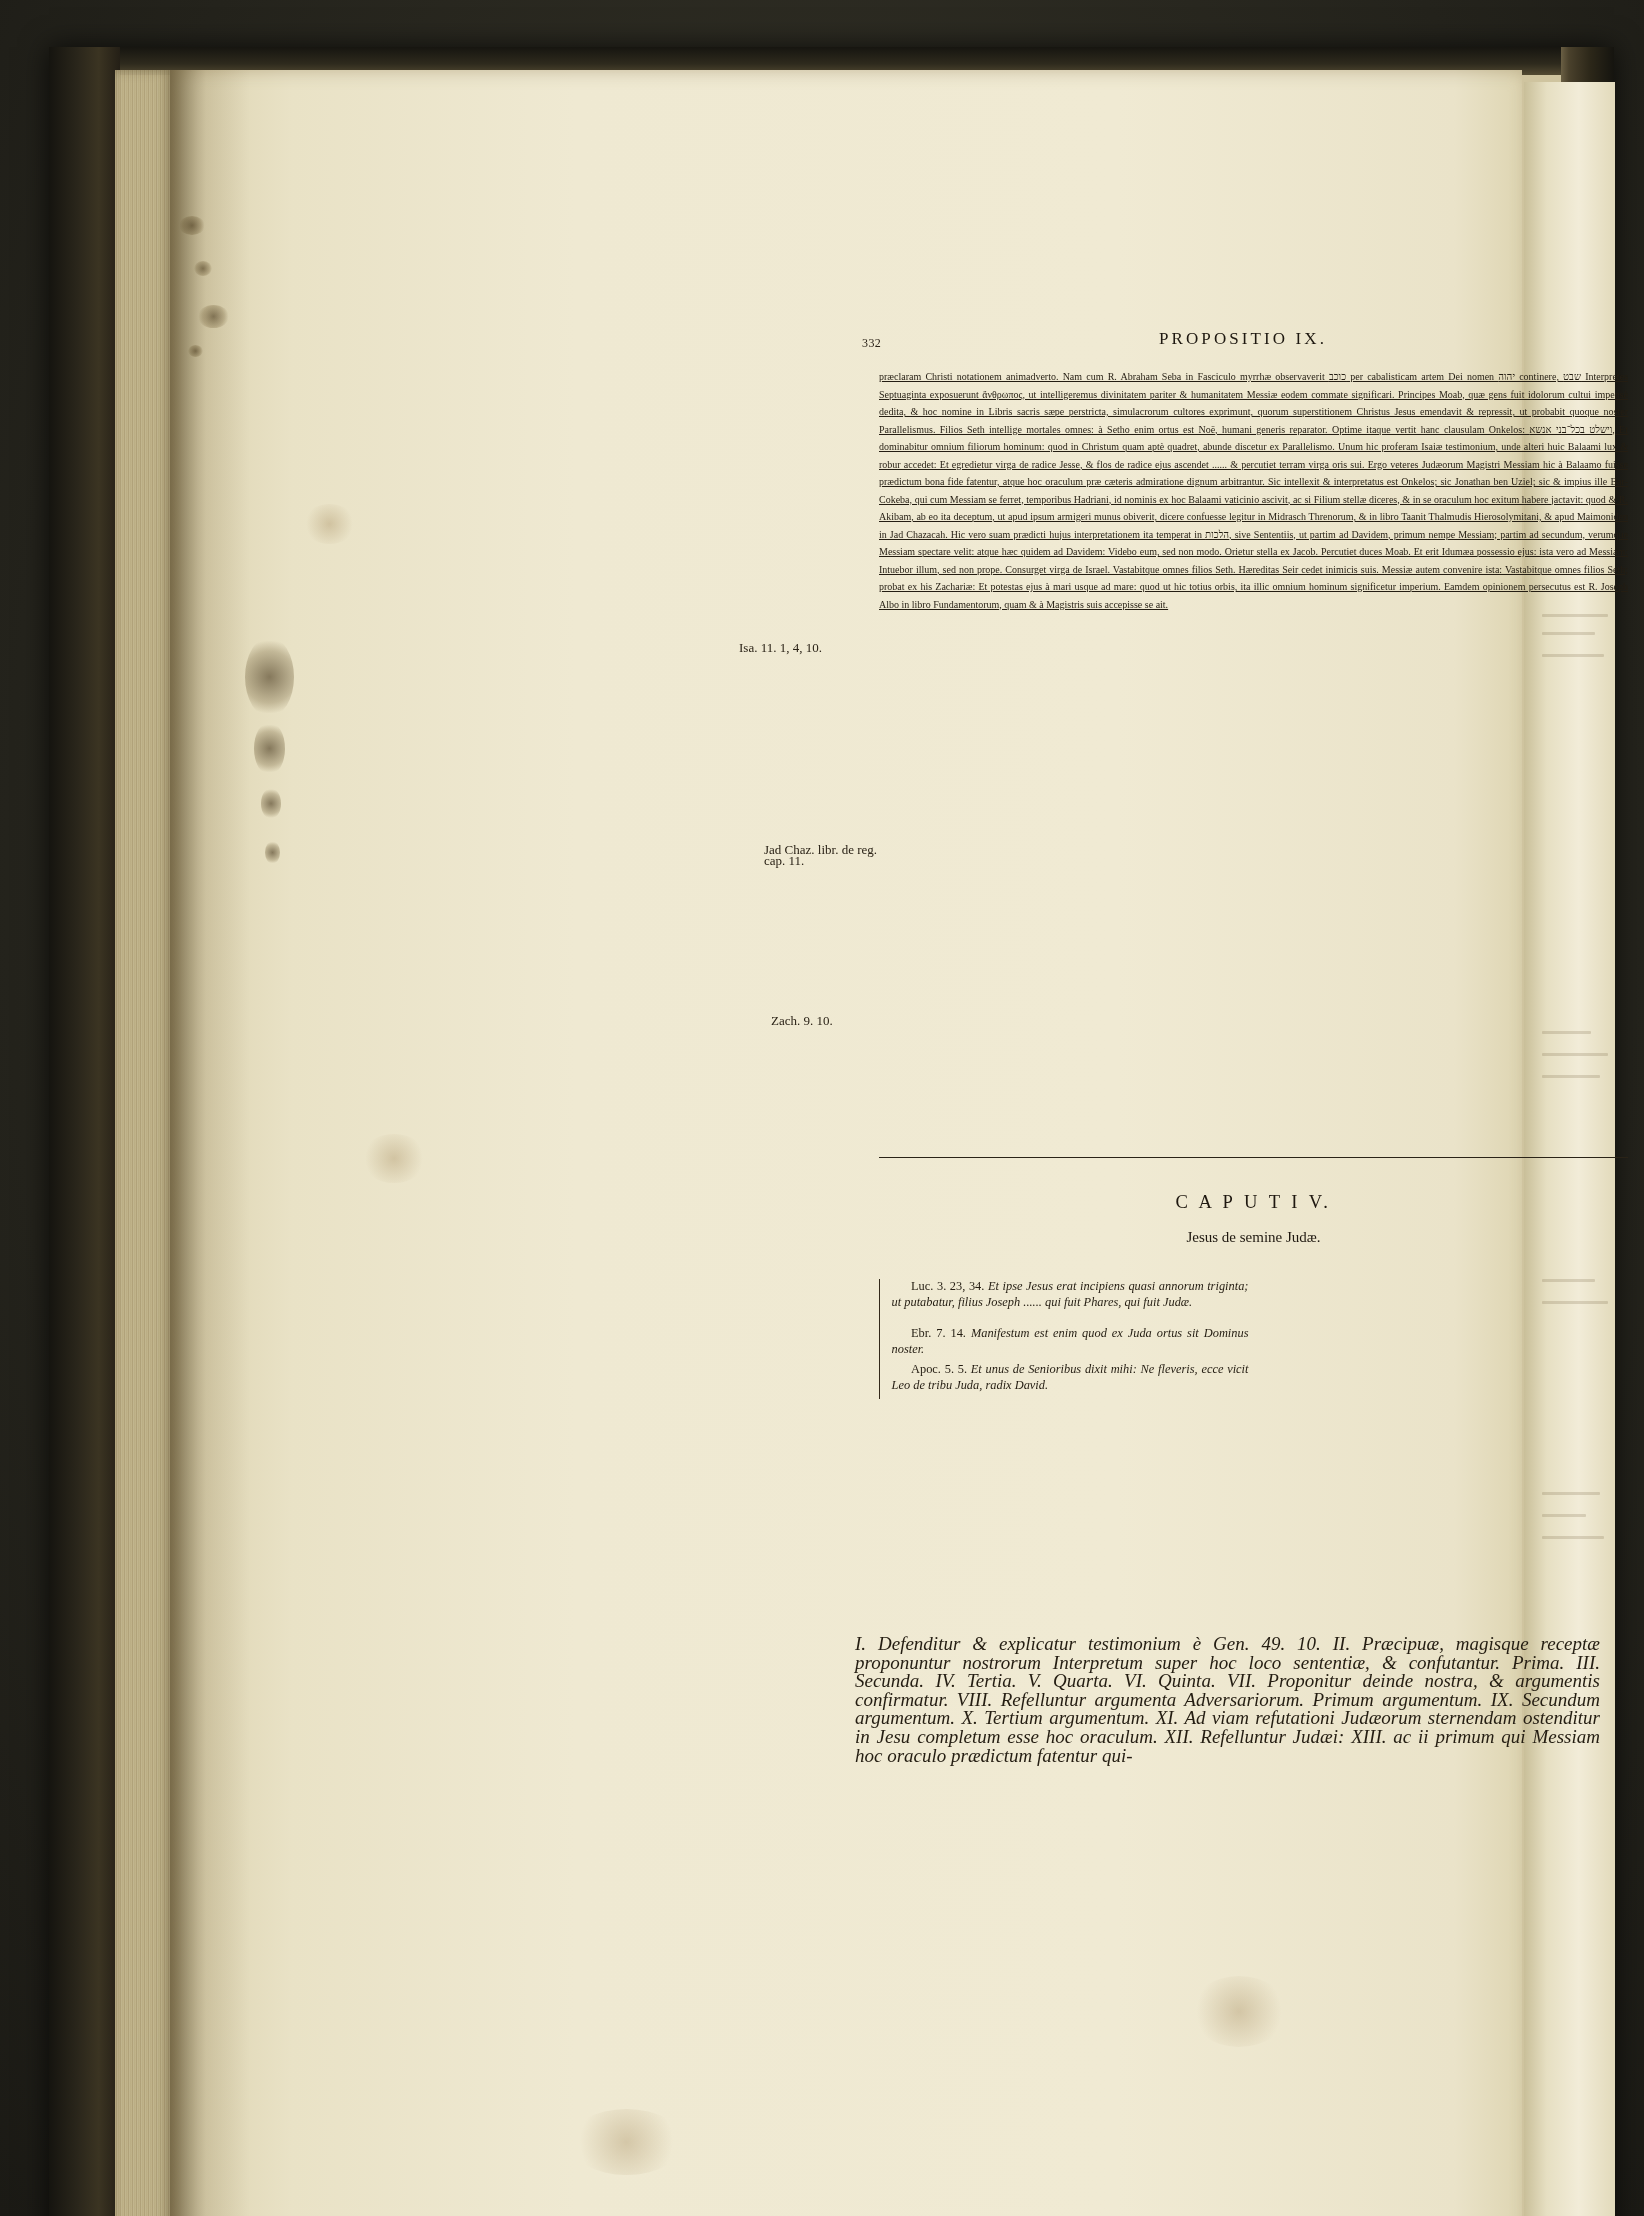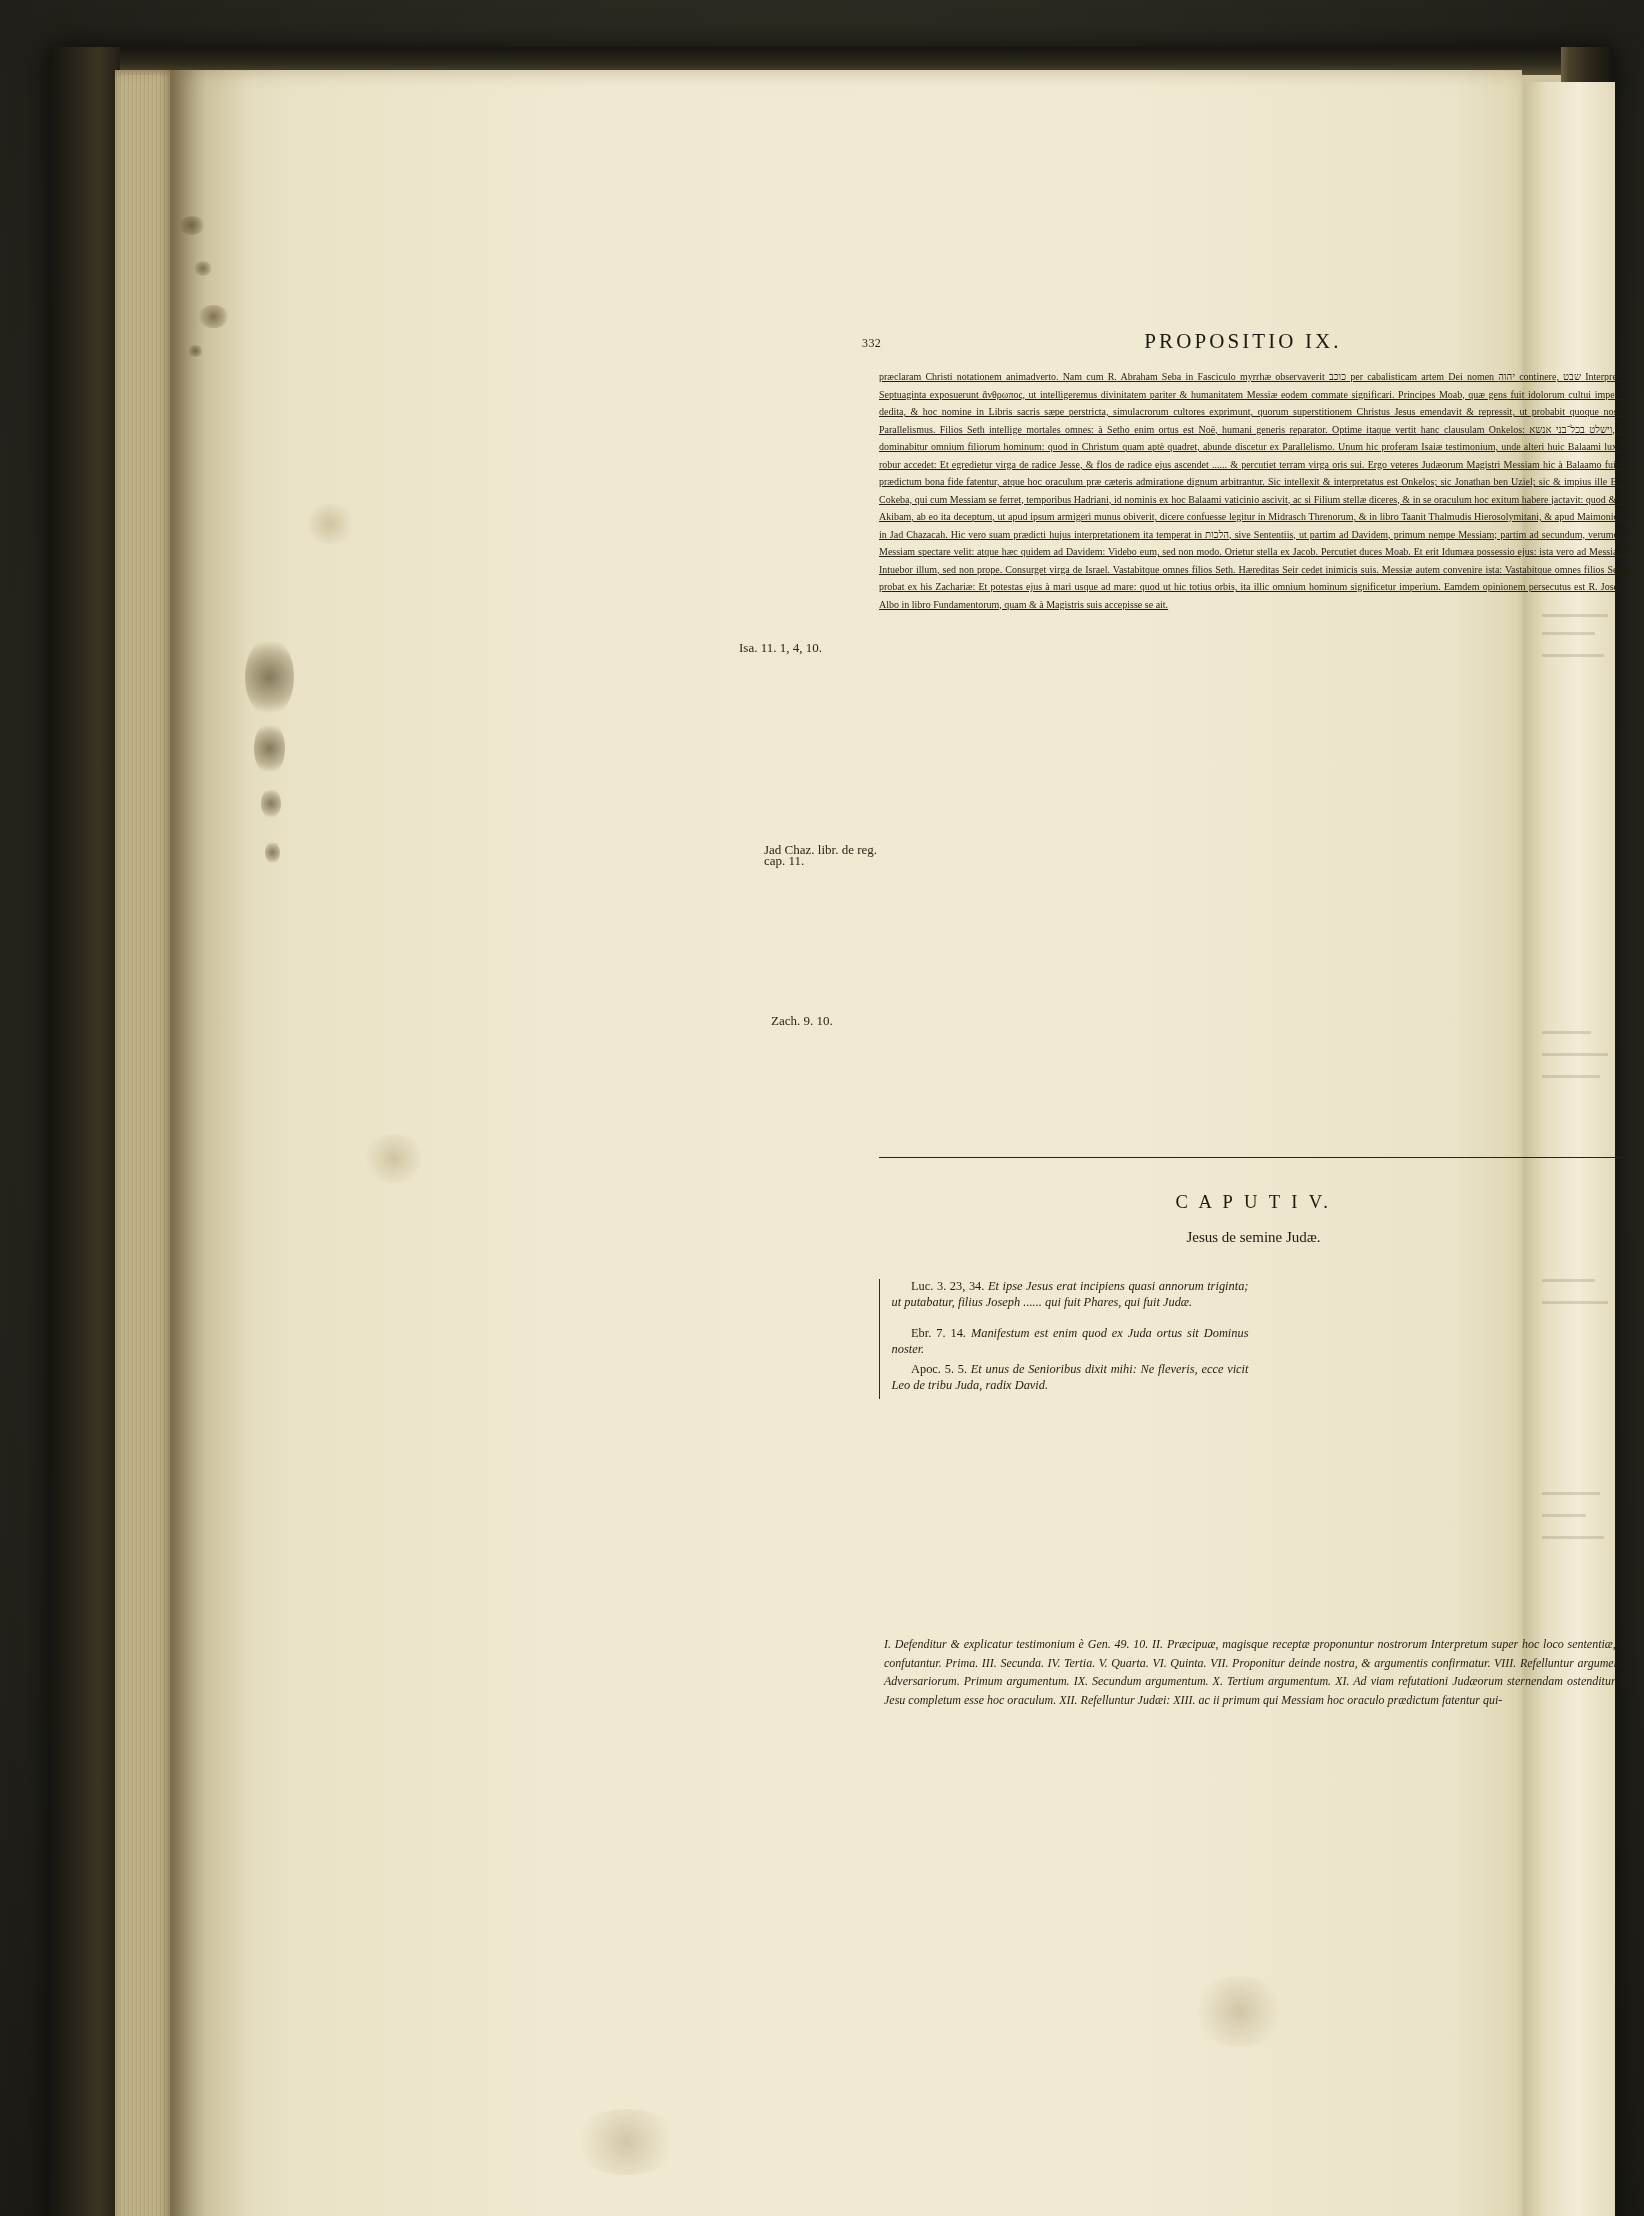--- a/index.html
+++ b/index.html
@@ -112,21 +112,21 @@
     letter-spacing: 0.4px;
     color: #2a2117;
   }
 
   .head-title {
     position: absolute;
     left: 692px;
     top: 259px;
     width: 762px;
     text-align: center;
-    font-size: 21px;
+    font-size: 17px;
     letter-spacing: 3.1px;
     color: #1e1810;
   }
 
   .body {
     position: absolute;
     left: 709px;
     top: 298px;
     width: 749px;
     font-size: 10px;
@@ -212,25 +212,25 @@
     font-size: 19.5px;
     font-style: normal;
     line-height: 17.7px;
     letter-spacing: 0.4px;
   }
   .ref { font-style: normal; }
 
   
   #summary {
     position: absolute;
-    left: 714px;
+    left: 685px;
     top: 1565px;
     width: 745px;
     font-style: italic;
-    font-size: 12px;
+    font-size: 19px;
     line-height: 18.6px;
     text-align: justify;
     color: #241d12;
   }
 
   
   #gutter-shadow {
     position: absolute;
     left: 121px; top: 23px;
     width: 80px; height: 2212px;

